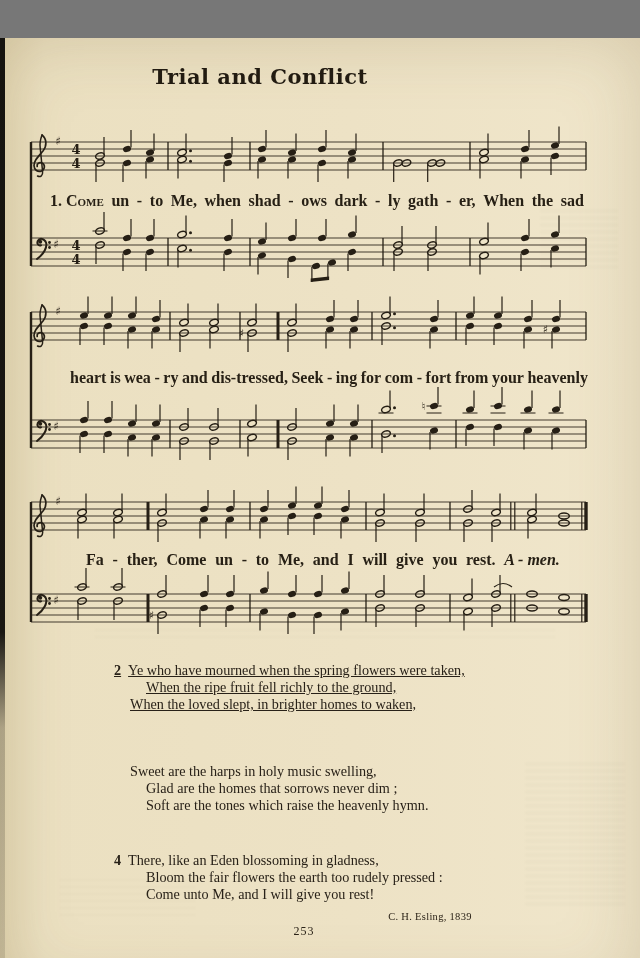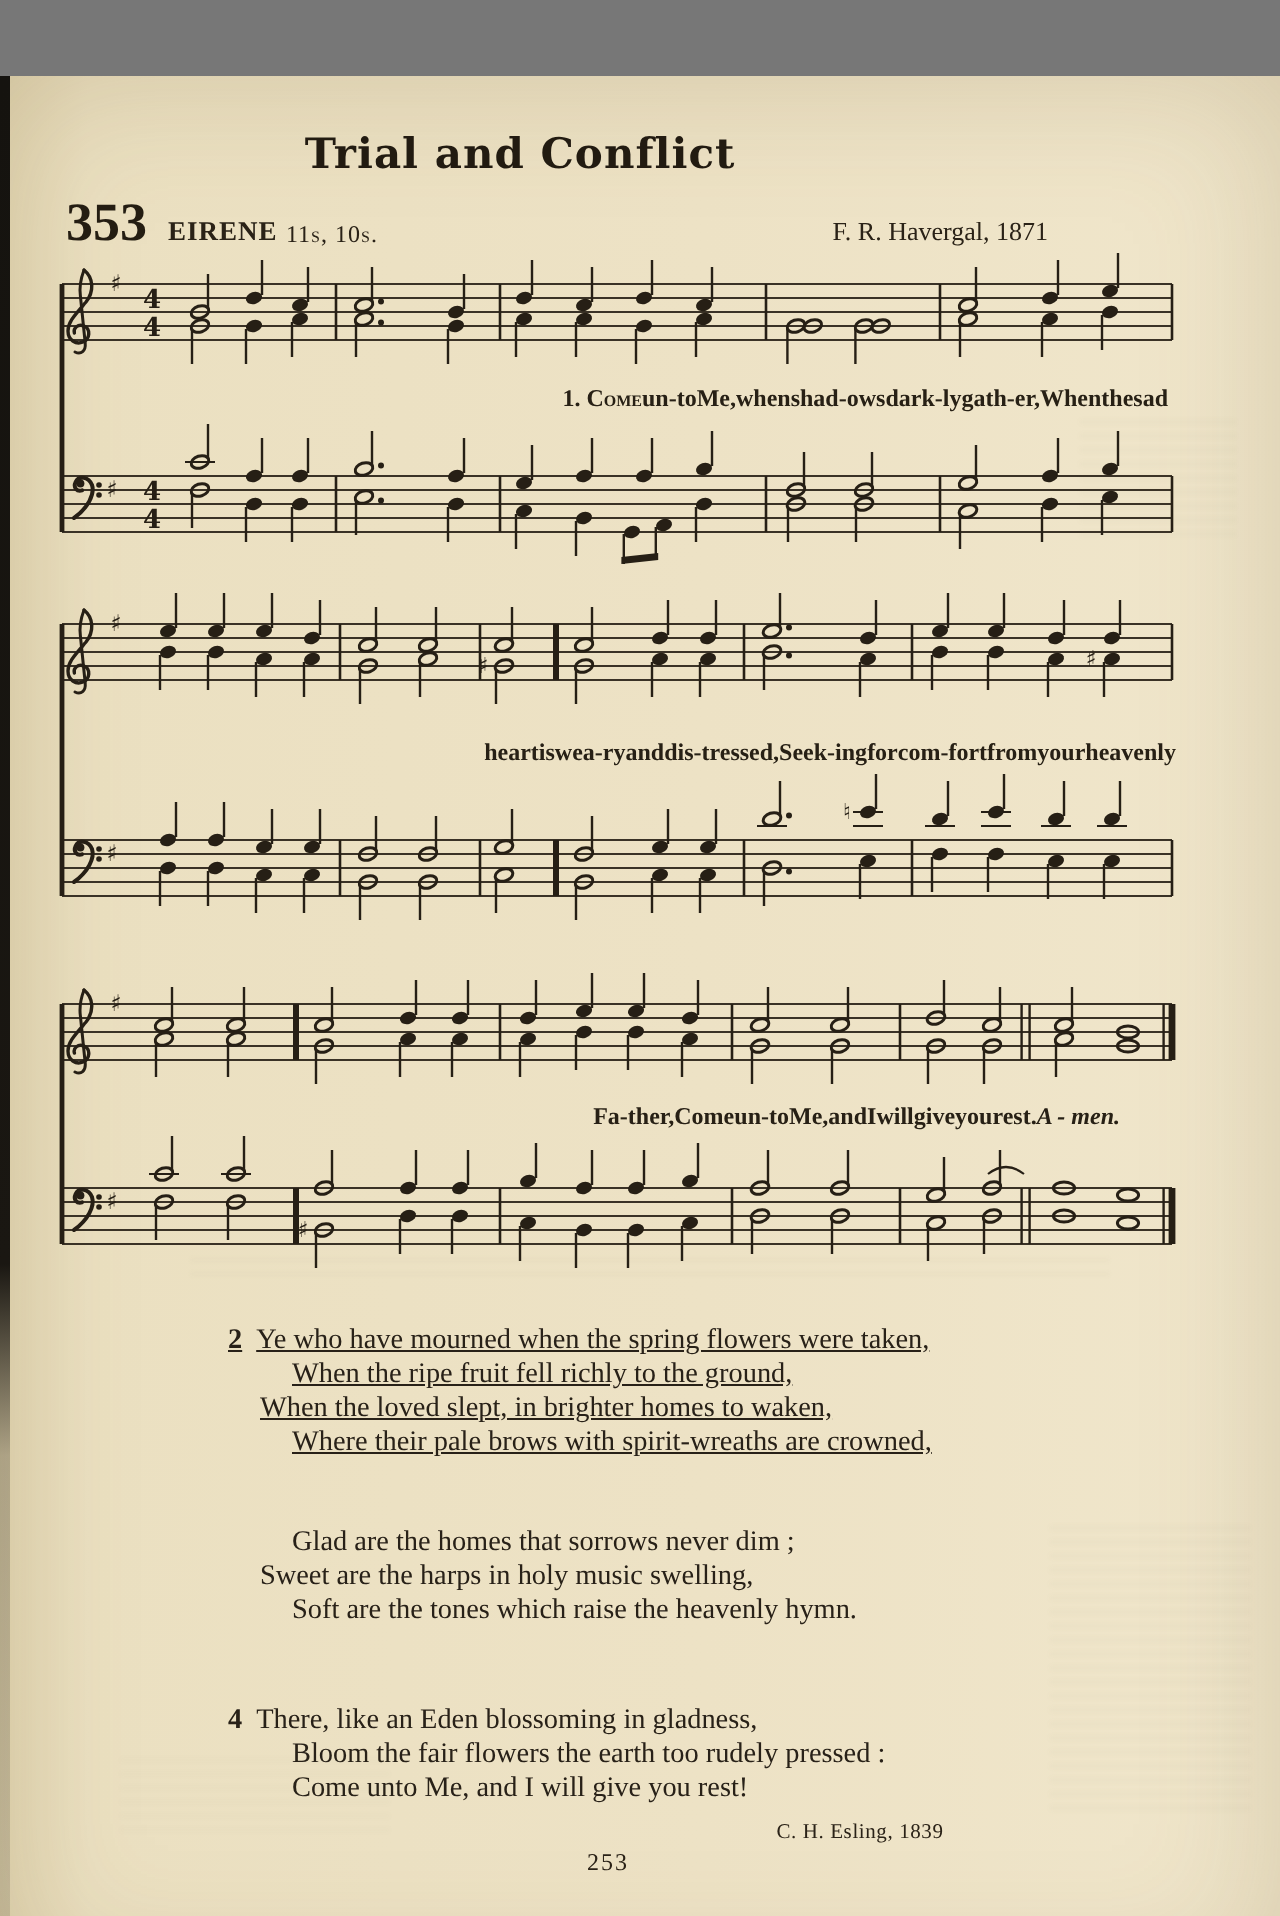--- a/index.html
+++ b/index.html
@@ -14,22 +14,22 @@
   .scan-edge-left{position:absolute;left:0;top:0;width:5px;height:958px;
     background:linear-gradient(180deg,#15130f 0%,#1a1712 62%,rgba(40,35,25,.25) 72%,rgba(40,35,25,.12) 100%);}
   .page-title{position:absolute;left:140px;top:26px;width:240px;text-align:center;
     font-family:"DejaVu Serif",serif;font-weight:700;font-size:21px;letter-spacing:.5px;color:#221b11;}
   .hymn-head{position:absolute;left:0;top:0;width:640px;height:95px;}
   .hymn-number{position:absolute;left:33px;top:58px;font-size:27px;font-weight:700;color:#241d12;}
   .tune-name{position:absolute;left:84px;top:70px;font-size:13.5px;font-weight:700;letter-spacing:.5px;}
   .meter{position:absolute;left:143px;top:72px;font-size:12px;font-variant:small-caps;letter-spacing:.5px;}
   .composer{position:absolute;left:350px;top:70px;width:174px;text-align:right;font-size:13px;}
   svg.music{position:absolute;left:0;top:0;width:640px;height:958px;}
-  .lyric-line{position:absolute;display:flex;justify-content:flex-end;align-items:baseline;
-    font-size:12px;font-weight:700;color:#272015;white-space:nowrap;}
+  .lyric-line{position:absolute;display:flex;justify-content:space-between;align-items:baseline;
+    font-size:16px;font-weight:700;color:#272015;white-space:nowrap;}
   #lyric-1{left:50px;top:154px;width:534px;}
   #lyric-2{left:70px;top:331px;width:518px;}
   #lyric-3{left:86px;top:513px;width:474px;}
   .sc{font-variant:small-caps;}
   .it{font-style:italic;font-weight:600;}
   .verse{position:absolute;left:114px;width:480px;font-size:14.2px;line-height:17px;color:#282118;}
   #verse-0{top:624px;text-decoration:underline;} #verse-1{top:725px;} #verse-2{top:814px;}
   .verse-line{white-space:nowrap;}
   .vnum{font-weight:700;margin-right:7px;}
   .author{position:absolute;left:300px;top:873px;width:260px;font-size:10.5px;letter-spacing:.3px;text-align:center;}
@@ -42,26 +42,20 @@
   #ghost-4{left:60px;top:840px;width:135px;height:38px;opacity:.35;}
 </style>
 </head>
 <body>
 
 <div class="page">
   <div class="scan-edge-left"></div>
 
   <div class="page-title">Trial and Conflict</div>
 
-  <div class="hymn-head">
-    <div class="hymn-number">353</div>
-    <div class="tune-name">EIRENE</div>
-    <div class="meter">11s, 10s.</div>
-    <div class="composer">F. R. Havergal, 1871</div>
-  </div>
 
   <svg class="music" id="music-svg" viewBox="0 0 640 958">
       <g>
         <line x1="31" y1="104" x2="586" y2="104" stroke="#3a3226" stroke-width="0.95"></line>
         <line x1="31" y1="111" x2="586" y2="111" stroke="#3a3226" stroke-width="0.95"></line>
         <line x1="31" y1="118" x2="586" y2="118" stroke="#3a3226" stroke-width="0.95"></line>
         <line x1="31" y1="125" x2="586" y2="125" stroke="#3a3226" stroke-width="0.95"></line>
         <line x1="31" y1="132" x2="586" y2="132" stroke="#3a3226" stroke-width="0.95"></line>
         <line x1="31" y1="200" x2="586" y2="200" stroke="#3a3226" stroke-width="0.95"></line>
         <line x1="31" y1="207" x2="586" y2="207" stroke="#3a3226" stroke-width="0.95"></line>
@@ -598,25 +592,24 @@
       <span>you</span>
       <span>rest.</span>
       <span class="it">A - men.</span>
     </div>
 
   <div id="verses-root">
       <div class="verse" id="verse-0">
         <div class="verse-line" style="padding-left: 0px;"><span class="vnum">2</span>Ye who have mourned when the spring flowers were taken,</div>
         <div class="verse-line" style="padding-left: 32px;">When the ripe fruit fell richly to the ground,</div>
         <div class="verse-line" style="padding-left: 16px;">When the loved slept, in brighter homes to waken,</div>
-        <div class="verse-line" style="padding-left: 32px;">Where their pale brows with spirit-wreaths are crowned,</div>
       </div>
       <div class="verse" id="verse-1">
+        <div class="verse-line" style="padding-left: 16px;">Sweet are the harps in holy music swelling,</div>
         <div class="verse-line" style="padding-left: 32px;">Glad are the homes that sorrows never dim ;</div>
-        <div class="verse-line" style="padding-left: 16px;">Sweet are the harps in holy music swelling,</div>
         <div class="verse-line" style="padding-left: 32px;">Soft are the tones which raise the heavenly hymn.</div>
       </div>
       <div class="verse" id="verse-2">
         <div class="verse-line" style="padding-left: 0px;"><span class="vnum">4</span>There, like an Eden blossoming in gladness,</div>
         <div class="verse-line" style="padding-left: 32px;">Bloom the fair flowers the earth too rudely pressed :</div>
         <div class="verse-line" style="padding-left: 32px;">Come unto Me, and I will give you rest!</div>
       </div>
     </div>
 
   <div class="author">C. H. Esling, 1839</div>

